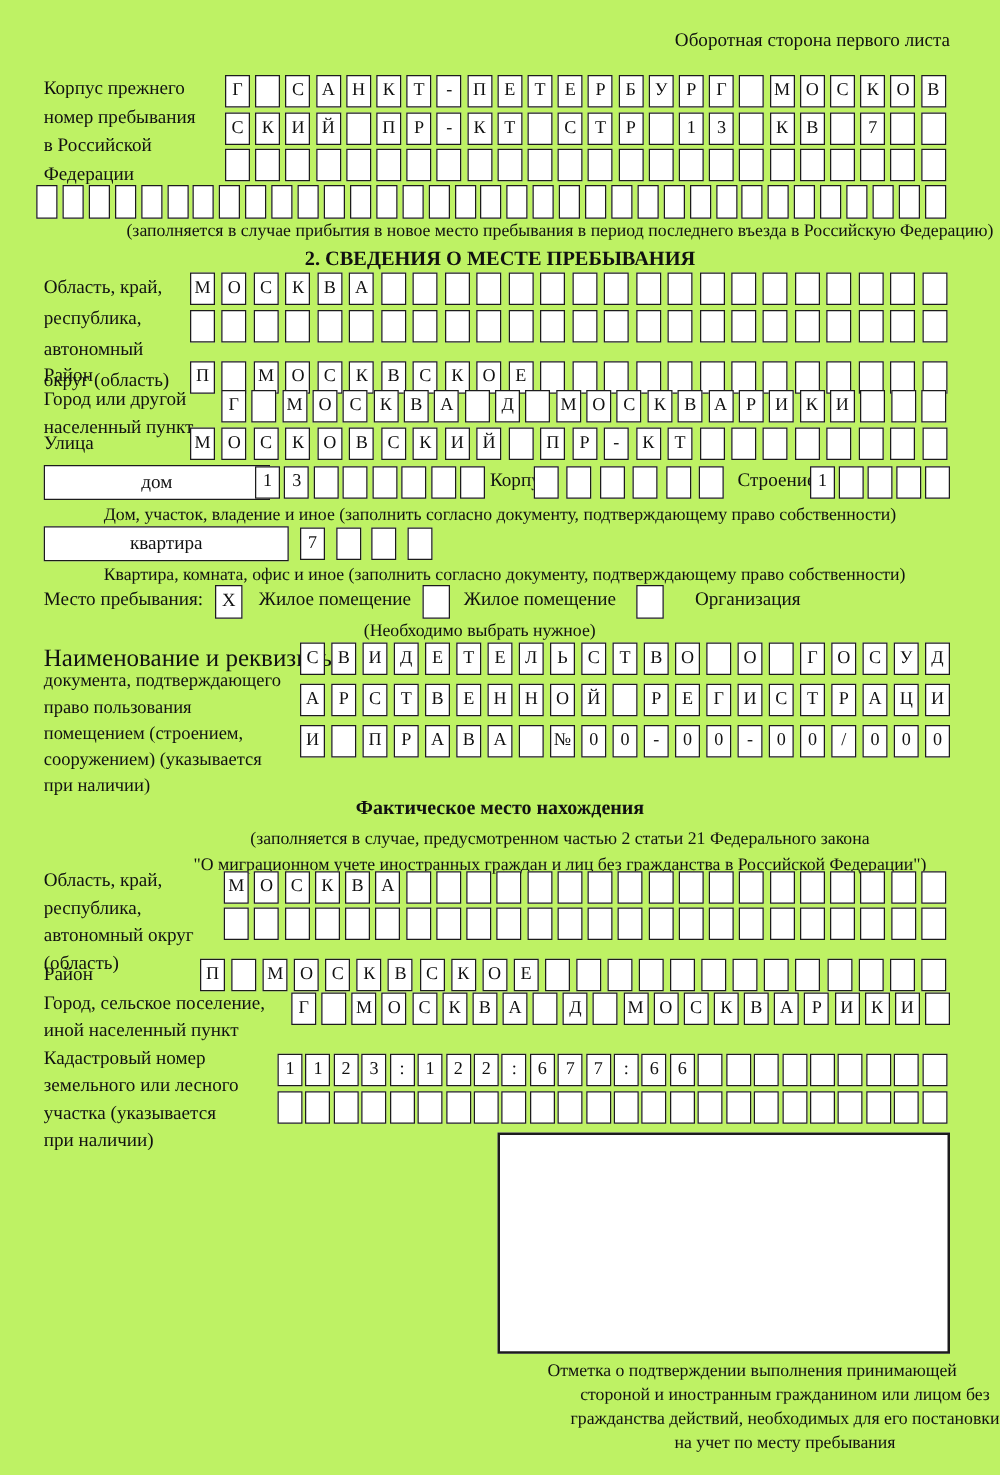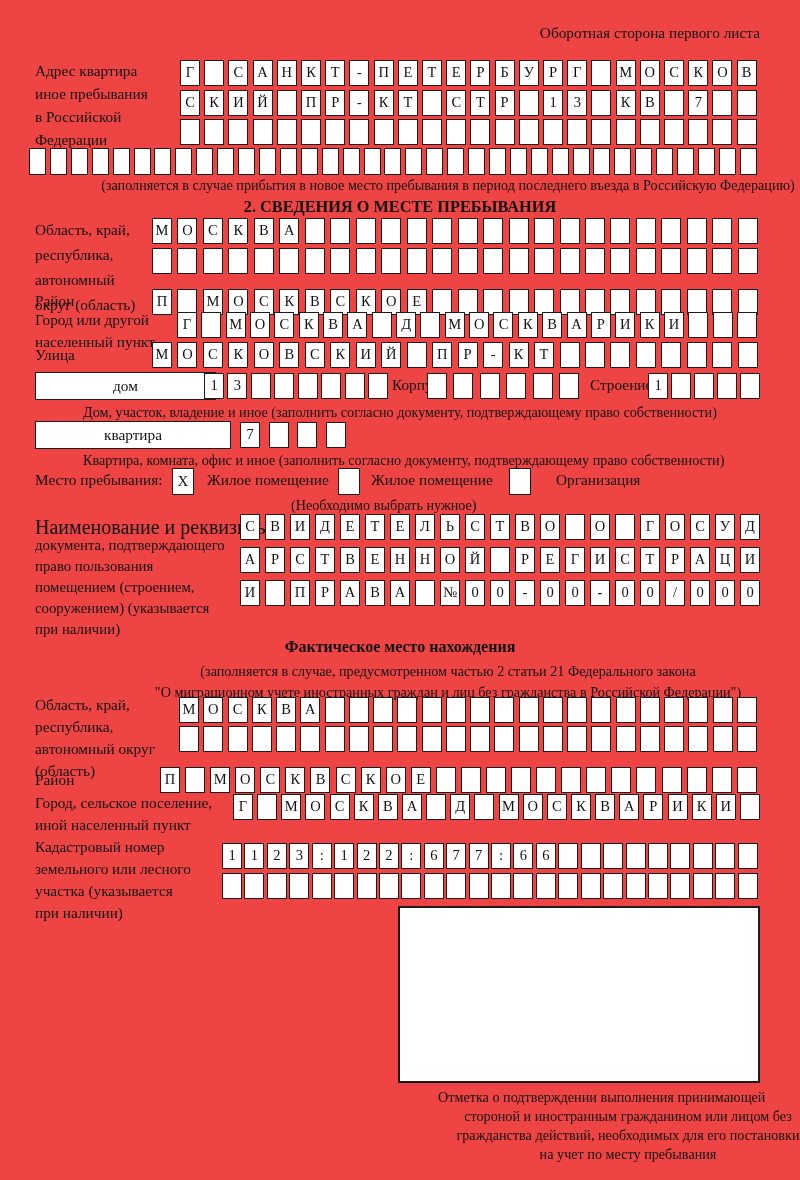--- a/index.html
+++ b/index.html
@@ -1,16 +1,16 @@
 <!DOCTYPE html>
 <html><head>
 <meta charset="utf-8">
 <style>
   html,body{margin:0;padding:0;background:#e9e9e9;}
-  .page{position:relative;width:800px;height:1180px;background:#ef4444;margin:0 auto;
+  .page{position:relative;width:800px;height:1180px;background:#bef264;margin:0 auto;
         font-family:"Liberation Serif","DejaVu Serif",serif;color:#111;overflow:hidden;}
   .lbl{position:absolute;font-size:15.3px;white-space:nowrap;}
   .cap{position:absolute;font-size:14.2px;white-space:nowrap;margin-left:48px;}
   .center{left:0;width:800px;text-align:center;}
   .bold{font-weight:bold;}
   .boxrow{position:absolute;display:flex;justify-content:space-between;}
   .cell{box-sizing:border-box;flex:0 0 auto;width:20px;height:26px;border:1.6px solid #1c1c1c;
         text-align:center;font-size:14.5px;line-height:23px;background:#fff;}
   .cell-sm{width:17px;height:27px;}
   .widebox{position:absolute;box-sizing:border-box;border:1.6px solid #1c1c1c;display:flex;
@@ -19,22 +19,22 @@
       text-align:center;font-size:15px;line-height:24px;background:#fff;}
   .bigbox{position:absolute;box-sizing:border-box;border:2px solid #1c1c1c;background:#fff;}
 </style>
 </head>
 <body>
 
 <div class="page">
 
   <div class="lbl" style="left:400px;top:24px;width:360px;text-align:right;">Оборотная сторона первого листа</div>
 
-  <div class="lbl" style="left:35px;top:62px;">Адрес квартира</div>
-  <div class="lbl" style="left:35px;top:85px;">иное пребывания</div>
+  <div class="lbl" style="left:35px;top:62px;">Корпус прежнего</div>
+  <div class="lbl" style="left:35px;top:85px;">номер пребывания</div>
   <div class="lbl" style="left:35px;top:108px;">в Российской</div>
   <div class="lbl" style="left:35px;top:131px;">Федерации</div>
 
   <div class="boxrow" style="left:180px;top:60px;width:577px;">
       <span class="cell">Г</span>
       <span class="cell"></span>
       <span class="cell">С</span>
       <span class="cell">А</span>
       <span class="cell">Н</span>
       <span class="cell">К</span>

